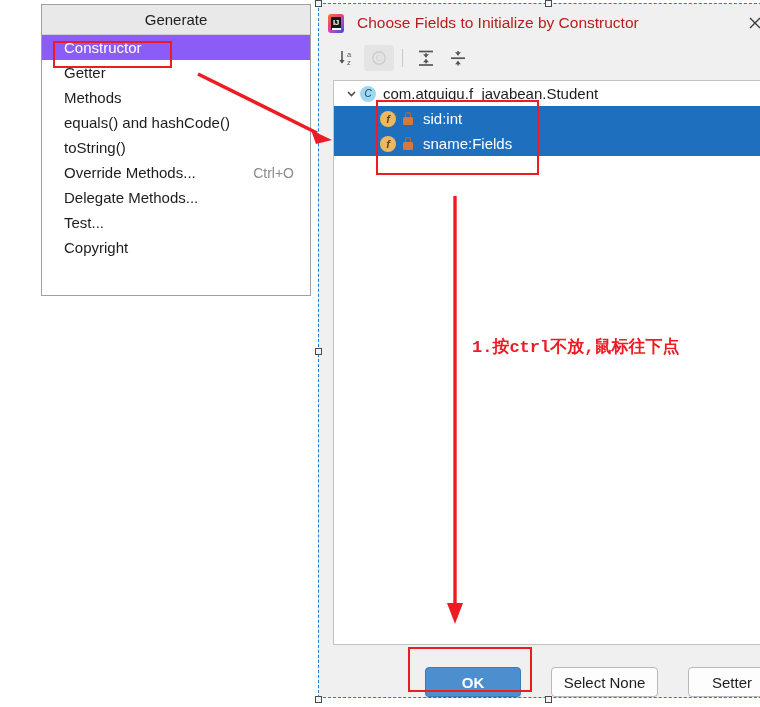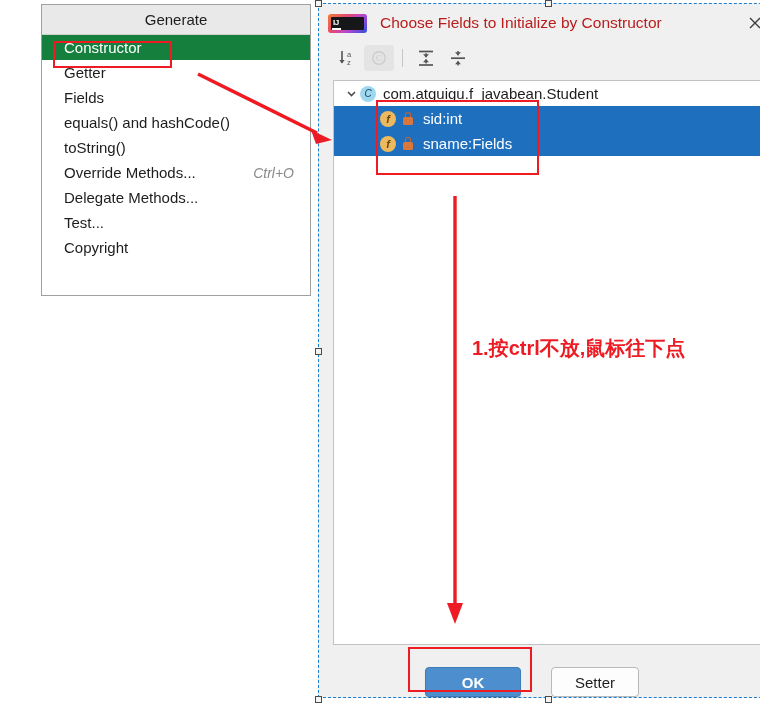--- a/index.html
+++ b/index.html
@@ -29,41 +29,41 @@
   }
   .gen-item {
     height: 25px;
     display: flex; align-items: center;
     padding-left: 22px;
     font-size: 15px;
     color: #1d1d1d;
     position: relative;
     white-space: nowrap;
   }
-  .gen-item.selected { background: #15803d; color: #ffffff; }
+  .gen-item.selected { background: #8b5cf6; color: #ffffff; }
   .gen-shortcut {
     position: absolute; right: 16px;
-    font-size: 14px; color: #8a8a8a; font-style: italic;
+    font-size: 14px; color: #8a8a8a;
   }
 
   
   #dialog-frame {
     position: absolute; left: 283px; top: 3px;
     width: 459px; height: 695px;
     border: 1px dashed #1a7fd4;
     background: #f0f0f0;
   }
   #dialog-titlebar {
     position: relative;
     height: 38px;
     background: #f0f0f0;
     display: flex; align-items: center;
   }
   #ij-icon {
-    width: 39px; height: 19px; margin-left: 9px; flex: 0 0 auto;
+    width: 16px; height: 19px; margin-left: 9px; flex: 0 0 auto;
     position: relative; border-radius: 3px; overflow: hidden;
     background: linear-gradient(135deg,#f27d35 0%,#e8496c 35%,#b845d0 62%,#2a4fe0 100%);
   }
   #ij-icon .ij-inner {
     position: absolute; left: 3px; top: 3px; right: 3px; bottom: 3px;
     background: #17171a; border-radius: 1px;
     color: #ffffff; font-size: 8px; font-weight: bold;
     font-family: "Liberation Sans", sans-serif;
     display: flex; align-items: flex-start; justify-content: flex-start;
     padding: 1px 0 0 2px; letter-spacing: -0.5px;
@@ -172,22 +172,22 @@
   .btn.normal {
     background: #fdfdfd; color: #1d1d1d;
     border: 1px solid #b9b9b9;
   }
 
   
   #overlay { position: absolute; left:0; top:0; width:760px; height:707px; pointer-events: none; }
   .ann-text {
     position: absolute;
     color: #ed1c24;
-    font-family: Liberation Sans, sans-serif;
-    font-size: 20px; font-weight: bold;
+    font-family: Liberation Mono, monospace;
+    font-size: 17px; font-weight: bold;
     white-space: nowrap;
   }
   .red-box { position: absolute; border: 2.5px solid #ee1b22; }
 
   
   .handle {
     position: absolute; width: 7px; height: 7px;
     background: #f4f4f4; border: 1px solid #4a4a4a;
   }
 </style>
@@ -199,21 +199,21 @@
   <div id="generate-menu">
     <div id="generate-header">Generate</div>
 
     <div class="gen-item selected">
       <span>Constructor</span>
     </div>
     <div class="gen-item">
       <span>Getter</span>
     </div>
     <div class="gen-item">
-      <span>Fields</span>
+      <span>Methods</span>
     </div>
     <div class="gen-item">
       <span>equals() and hashCode()</span>
     </div>
     <div class="gen-item">
       <span>toString()</span>
     </div>
     <div class="gen-item">
       <span>Override Methods...</span>
       <span class="gen-shortcut">Ctrl+O</span>
@@ -307,20 +307,23 @@
           <span class="shackle"></span>
             <span class="body"></span>
         </span>
         <span>sname:Fields</span>
       </div>
     </div>
 
     <div id="button-bar">
       <div class="btn default">
         <span>OK</span>
+      </div>
+      <div class="btn normal">
+        <span>Select None</span>
       </div>
       <div class="btn normal">
         <span>Setter</span>
       </div>
     </div>
 
     <div class="handle" style="left:-4px;  top:-4px;"></div>
     <div class="handle" style="left:226px; top:-4px;"></div>
     <div class="handle" style="left:455px; top:-4px;"></div>
     <div class="handle" style="left:-4px;  top:344px;"></div>

